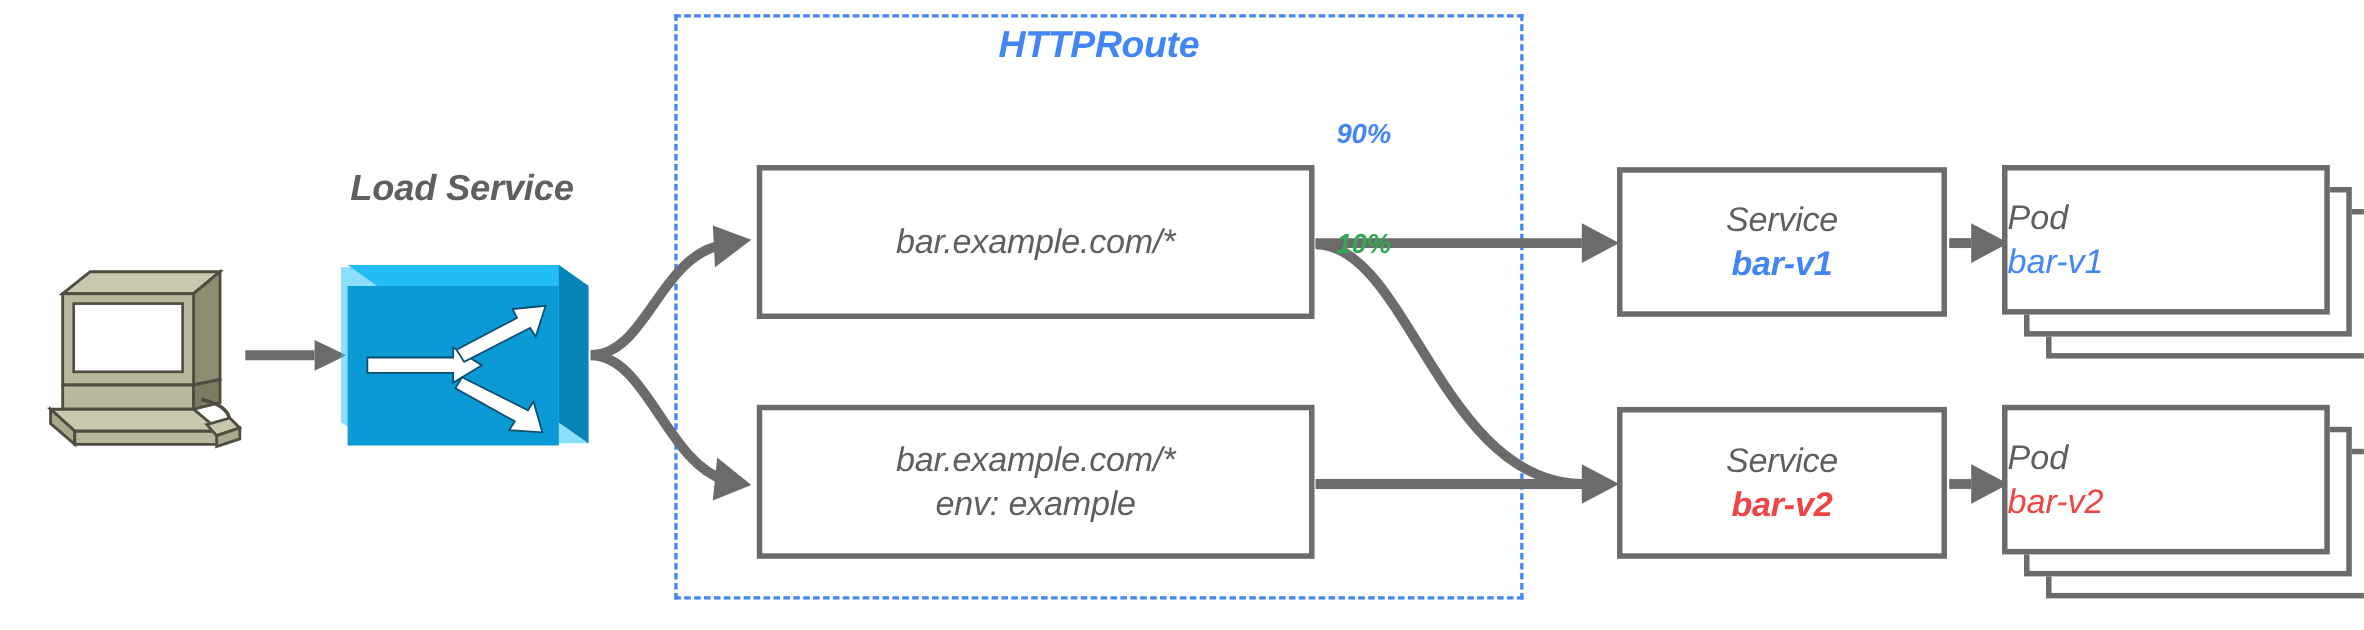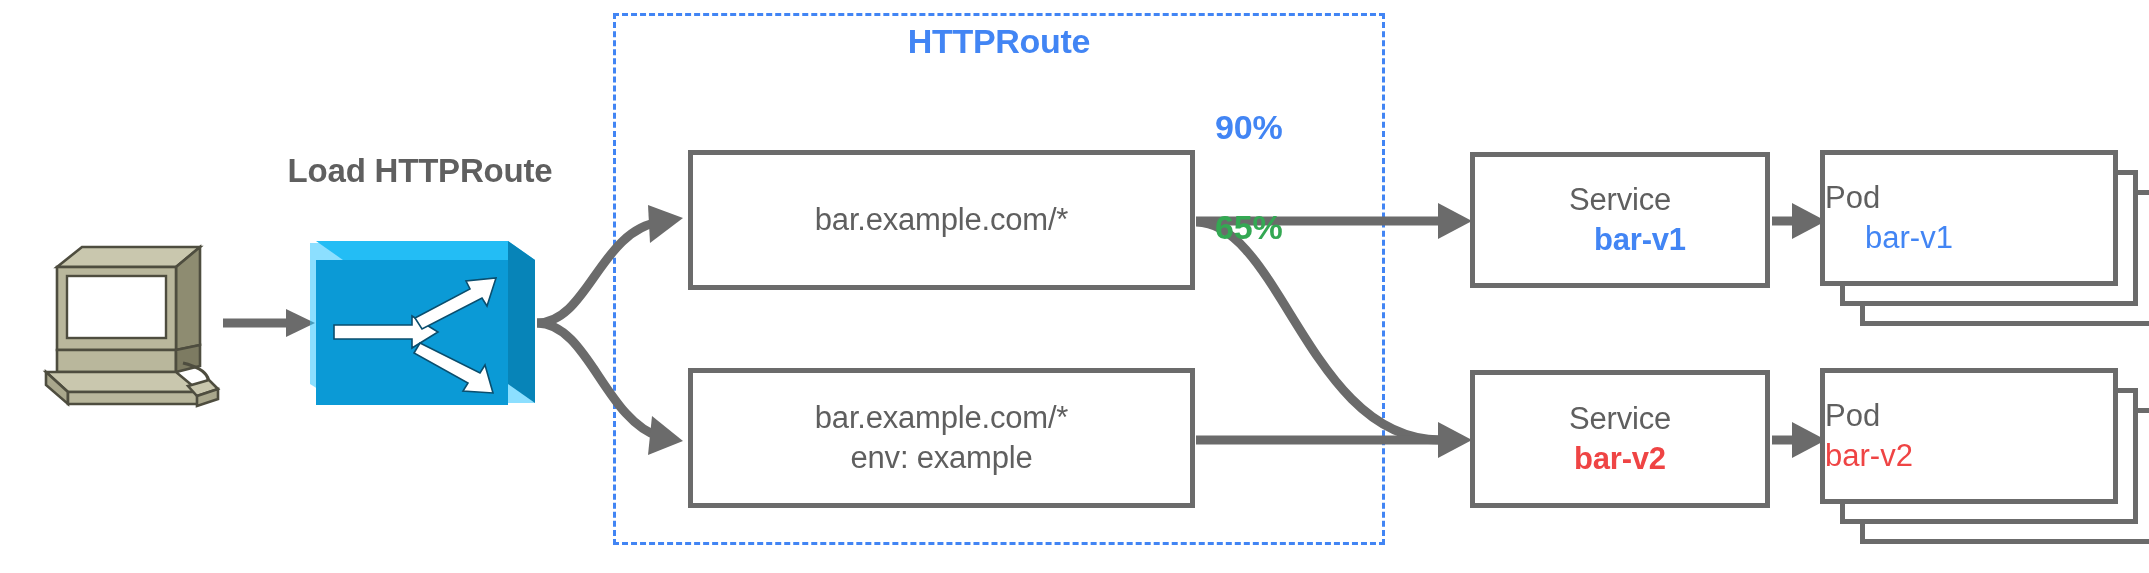--- a/index.html
+++ b/index.html
@@ -1,38 +1,38 @@
 <!DOCTYPE html>
 <html><head>
 <meta charset="utf-8">
 <style>
   html,body{margin:0;padding:0;background:#ffffff;}
   body{width:2149px;height:573px;overflow:hidden;font-family:"Liberation Sans",sans-serif;}
-  #stage{position:relative;width:2149px;height:431px;background:#fff;}
+  #stage{position:relative;width:2149px;height:431px;background:#fff;font-style:italic;}
 
   
   .route-group{
     position:absolute;left:613px;top:13px;width:772px;height:532px;
     border:3px dashed #4285F4;box-sizing:border-box;
   }
   .route-title{
     position:absolute;left:613px;top:18px;width:772px;text-align:center;
     color:#4285F4;font-weight:bold;font-size:34px;line-height:47px;
     letter-spacing:-0.3px;
   }
 
   
   .box{
     position:absolute;box-sizing:border-box;background:#fff;
     border:5px solid #6b6b6b;
     display:flex;flex-direction:column;align-items:center;justify-content:center;
     color:#5f5f5f;font-size:31px;line-height:40px;letter-spacing:-0.2px;
   }
   .box .l2{font-weight:bold;}
-  .blue{color:#4285F4;margin-left:40px;}
+  .blue{color:#4285F4;}
   .green{color:#ef4444;}
 
   #match1{left:688px;top:150px;width:507px;height:140px;}
   #match2{left:688px;top:368px;width:507px;height:140px;}
   #svc1{left:1470px;top:152px;width:300px;height:136px;}
   #svc2{left:1470px;top:370px;width:300px;height:138px;}
 
   
   .pod-stack{position:absolute;width:340px;height:210px;}
   #podstack1{left:1820px;top:150px;}
@@ -44,21 +44,21 @@
   .pod-back.b2{left:40px;top:40px;}
   .pod-back.b1{left:20px;top:20px;}
   .pod-front{
     position:absolute;left:0;top:0;width:298px;height:136px;
     box-sizing:border-box;background:#fff;border:5px solid #6b6b6b;
     display:flex;flex-direction:column;align-items:flex-start;justify-content:center;
     color:#5f5f5f;font-size:31px;line-height:40px;
   }
 
   
-  .pct{position:absolute;font-weight:bold;font-size:34px;letter-spacing:-0.2px;}
+  .pct{position:absolute;font-weight:bold;font-size:25px;letter-spacing:-0.2px;}
   #pct90{left:1215px;top:108px;color:#4285F4;}
   #pct10{left:1215px;top:208px;color:#34A853;}
 
   
   #lb-label{
     position:absolute;left:255px;top:152px;width:330px;text-align:center;
     color:#5f5f5f;font-weight:bold;font-size:33px;letter-spacing:-0.2px;
   }
 
   
@@ -117,21 +117,21 @@
 
         <polygon points="334,325 412,325 412,316 438,332 412,348 412,339 334,339"></polygon>
 
         <polygon points="415,318 470,289 466,281 496,278 487,306 482,298 422,329"></polygon>
 
         <polygon points="420,343 480,373 485,365 493,393 463,391 468,383 414,353"></polygon>
       </g>
     </g>
   </svg>
 
-  <div id="lb-label">Load HTTPRoute</div>
+  <div id="lb-label">Load Service</div>
 
   <svg id="edges" viewBox="0 0 2149 573">
     <g stroke="#6b6b6b" stroke-width="9" fill="none" stroke-linecap="butt">
 
       <path d="M537 323 C 588 323 600 230 660 222"></path>
 
       <path d="M537 323 C 588 323 605 420 660 437"></path>
 
       <path d="M1196 221 L 1438 221"></path>
 
@@ -157,21 +157,21 @@
   <div class="box" id="match1">
     <div>bar.example.com/*</div>
   </div>
 
   <div class="box" id="match2">
     <div>bar.example.com/*</div>
     <div>env: example</div>
   </div>
 
   <div class="pct" id="pct90">90%</div>
-  <div class="pct" id="pct10">65%</div>
+  <div class="pct" id="pct10">10%</div>
 
   <div class="box" id="svc1">
     <div>Service</div>
     <div class="l2 blue">bar-v1</div>
   </div>
   <div class="box" id="svc2">
     <div>Service</div>
     <div class="l2 green">bar-v2</div>
   </div>
 

